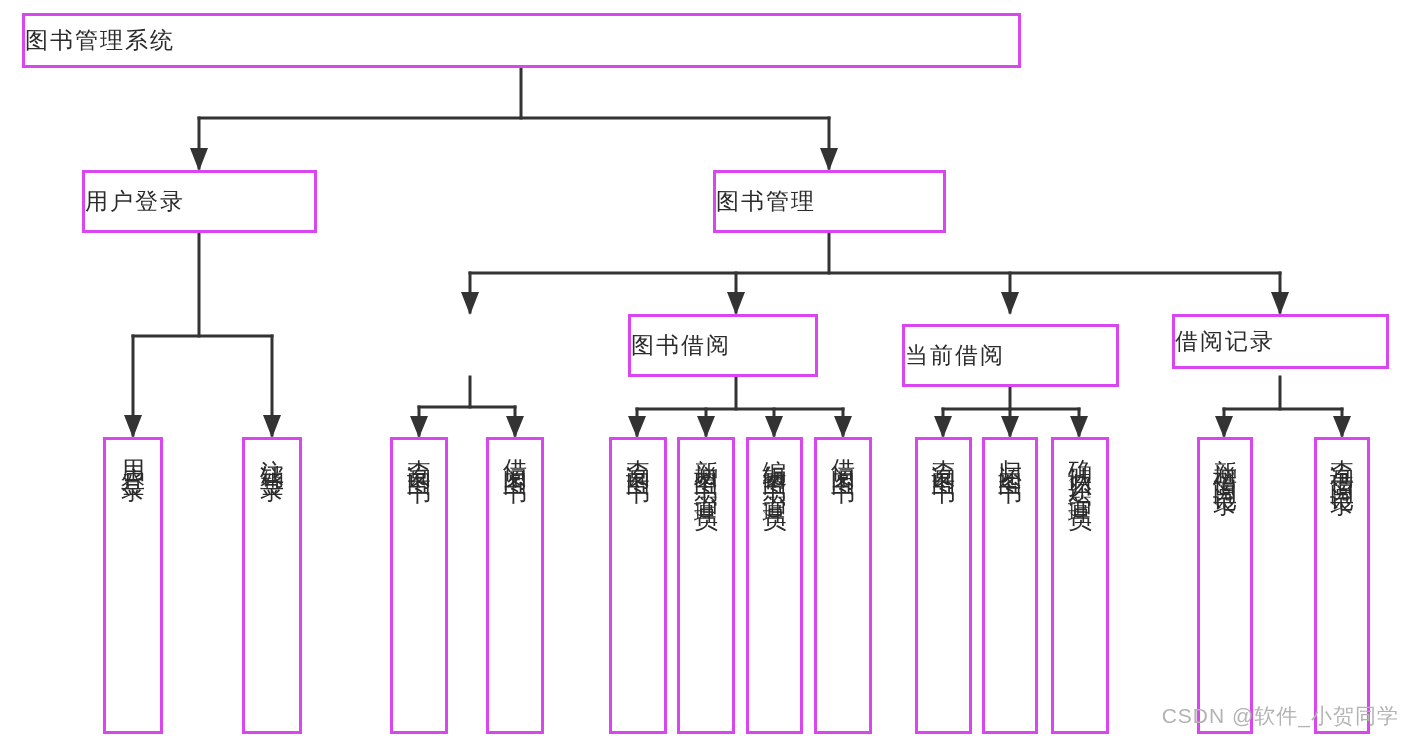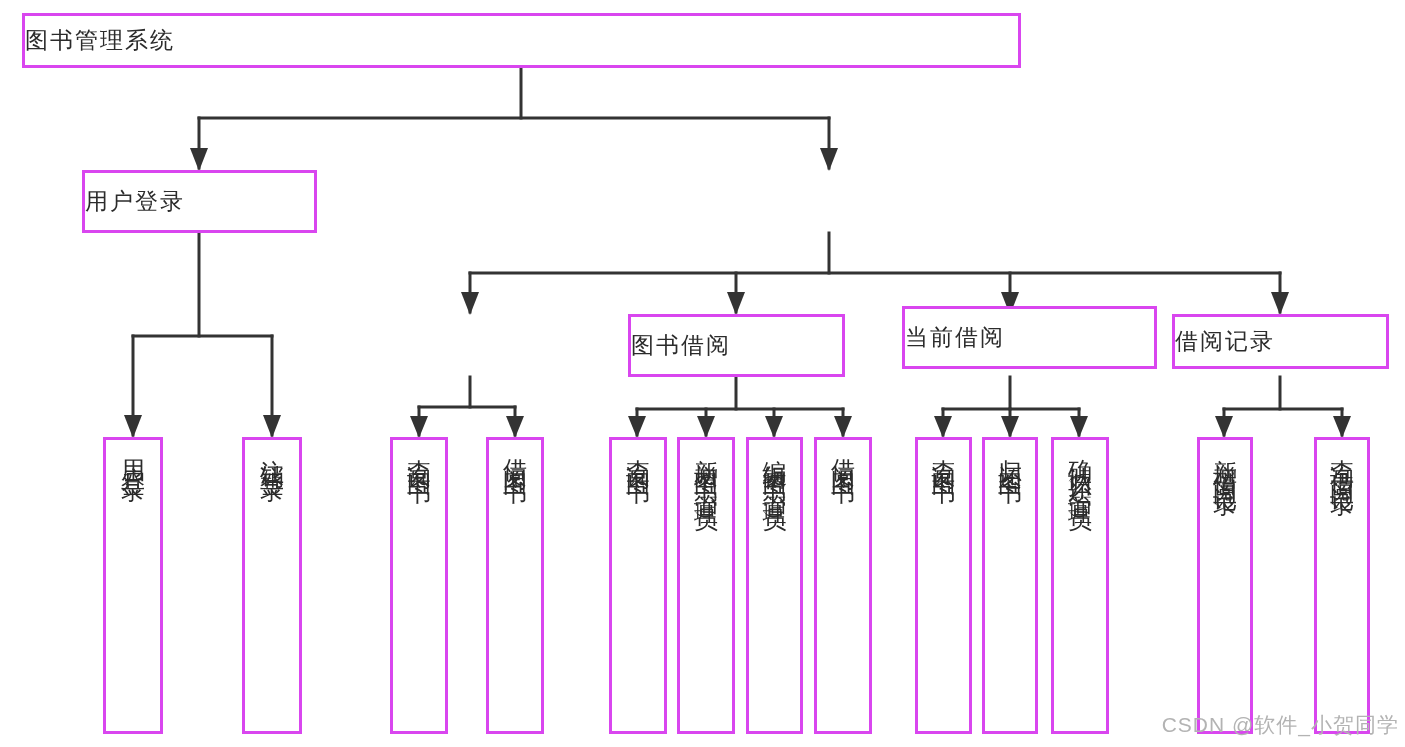--- a/index.html
+++ b/index.html
@@ -12,21 +12,21 @@
     position:absolute;box-sizing:border-box;border:3px solid #d946ef;background:#fff;
     display:flex;align-items:center;justify-content:flex-start;
     color:#2b2b2b;z-index:2;text-align:center;
   }
   .node.h{font-size:23px;letter-spacing:2px;white-space:nowrap;}
   .node.v{
     writing-mode:vertical-rl;text-orientation:mixed;
     font-size:24px;letter-spacing:7px;line-height:1;
   }
   .watermark{
-    position:absolute;right:6px;bottom:8px;z-index:5;
+    position:absolute;right:6px;bottom:17px;z-index:5;
     color:#b3b3b3;font-size:21px;letter-spacing:1px;white-space:nowrap;
   }
 </style>
 </head>
 <body>
 
 <div class="stage">
 
   <svg class="connectors" width="1405" height="747" viewBox="0 0 1405 747" stroke="#333333" stroke-width="3" stroke-linecap="square" fill="#333333">
 
@@ -90,25 +90,28 @@
     <polygon points="1333,416 1351,416 1342,438" stroke="none"></polygon>
   </svg>
 
   <div class="node h" style="left:22px;top:13px;width:999px;height:55px">
     <span>图书管理系统</span>
   </div>
 
   <div class="node h" style="left:82px;top:170px;width:235px;height:63px">
     <span>用户登录</span>
   </div>
+  <div class="node h" style="left:713px;top:170px;width:233px;height:63px">
+    <span>图书管理</span>
+  </div>
 
-  <div class="node h" style="left:628px;top:314px;width:217px;height:63px">
+  <div class="node h" style="left:628px;top:314px;width:190px;height:63px">
     <span>图书借阅</span>
   </div>
-  <div class="node h" style="left:902px;top:306px;width:255px;height:63px">
+  <div class="node h" style="left:902px;top:324px;width:217px;height:63px">
     <span>当前借阅</span>
   </div>
   <div class="node h" style="left:1172px;top:314px;width:217px;height:55px">
     <span>借阅记录</span>
   </div>
 
   <div class="node v" style="left:103px;top:437px;width:60px;height:297px">
     <span>用户登录</span>
   </div>
   <div class="node v" style="left:242px;top:437px;width:60px;height:297px">

